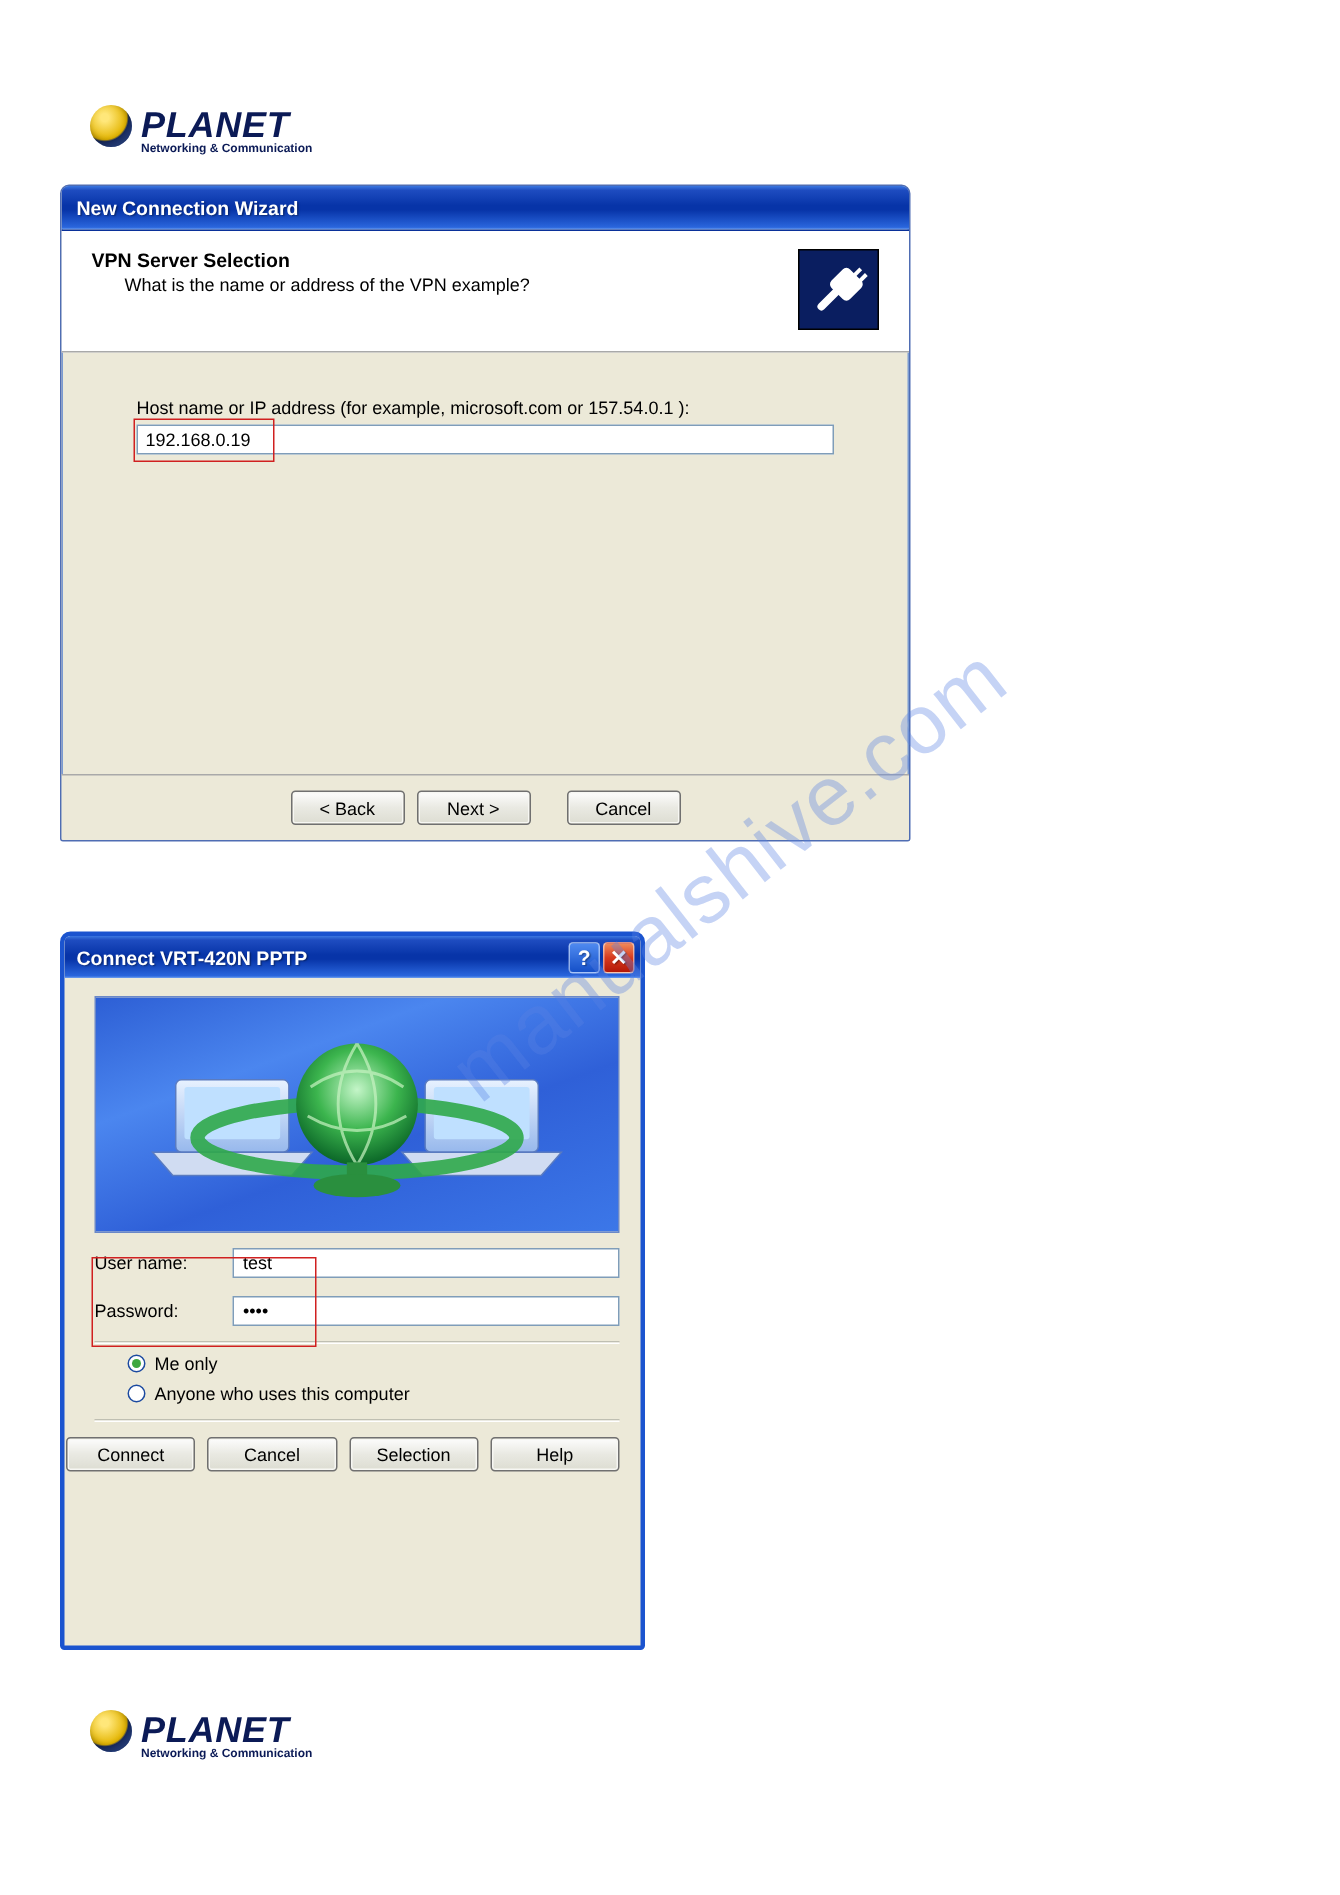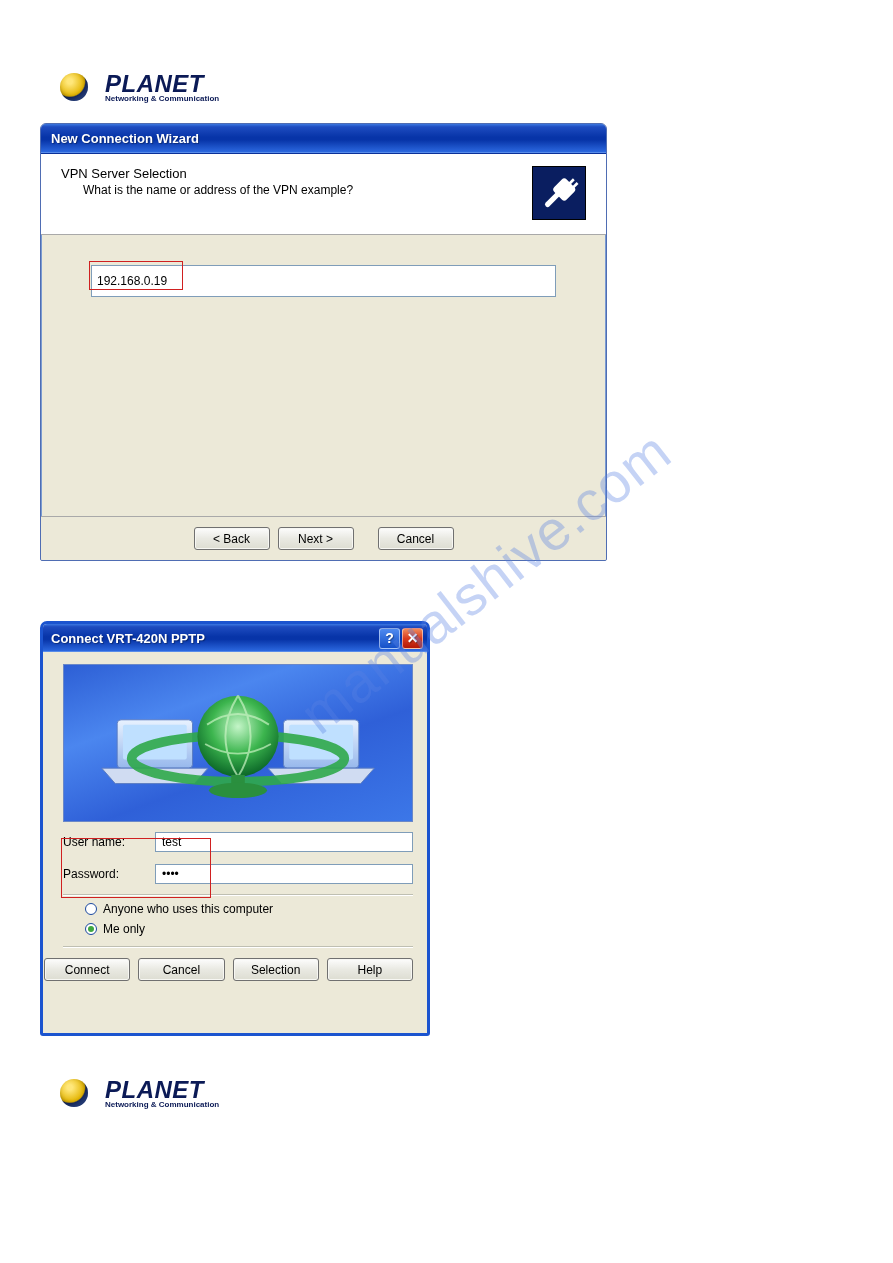--- a/index.html
+++ b/index.html
@@ -7,21 +7,21 @@
     background: #fff;
     font-family: "Tahoma", "Segoe UI", sans-serif;
     font-size: 12px;
     width: 893px;
     height: 1263px;
     position: relative;
   }
   .page { padding: 40px 40px 20px 40px; }
 
   
-  .logo { display: flex; align-items: center; gap: 17px; margin: 30px 0 20px 20px; }
+  .logo { display: flex; gap: 6px; margin: 30px 0 20px 20px; }
   .logo-globe {
     width: 28px; height: 28px; border-radius: 50%;
     background: radial-gradient(circle at 35% 30%, #ffe77a 10%, #e3b400 55%, #1a2f6b 60%, #3a60c0 75%, #0b1a44 100%);
     box-shadow: inset -2px -3px 4px rgba(0,0,0,.45);
   }
   .logo-text { font-family: Arial, sans-serif; }
   .logo-main { font-weight: 900; font-style: italic; font-size: 24px; color:#0b1a56; letter-spacing:.5px; }
   .logo-tag { font-size: 8px; font-weight: bold; color:#0b1a56; margin-top:-4px; }
 
   
@@ -45,33 +45,33 @@
     padding: 0 10px;
     border-bottom: 1px solid #093099;
     text-shadow: 1px 1px 1px rgba(0,0,0,.35);
   }
   .wizard-header {
     background: #fff;
     border-bottom: 1px solid #a9a9a9;
     padding: 12px 20px 14px 20px;
     display:flex; justify-content:space-between; align-items:flex-start;
   }
-  .wizard-title { font-weight: normal; font-size: 13px; color:#000; }
+  .wizard-title { font-weight: bold; font-size: 13px; color:#000; }
   .wizard-sub { font-size: 12px; color:#000; padding-left:22px; margin-top:2px;}
   .wizard-icon {
     width:54px; height:54px; background:#0a1e60;
     display:flex; align-items:center; justify-content:center;
     border:1px solid #000;
   }
   .wizard-icon svg { width:42px; height:42px; }
   .wizard-body { padding: 30px 50px 0 50px; color:#000; font-size:12px; }
   .wizard-instruct { margin-bottom:12px; line-height:1.35; }
   .wizard-label { margin-bottom:4px; }
   .wizard-input {
-    width: 100%; height:32px;
+    width: 100%; height:20px;
     border: 1px solid #7f9db9;
     background:#fff; font-size:12px;
     padding: 2px 5px;
     display:flex; align-items:center;
     position: relative;
   }
   .highlight-box { border:1.5px solid #d02020; position:absolute; pointer-events:none; }
   .wizard-buttons {
     position:absolute; bottom:0; left:0; right:0;
     height:44px; border-top:1px solid #a9a9a9;
@@ -83,21 +83,21 @@
     min-width:76px; height:23px;
     background: linear-gradient(to bottom,#fdfdfd,#e9e9e2 50%,#ddddd2);
     border:1px solid #707070; border-radius:3px;
     font-size:12px; color:#000;
     display:flex; align-items:center; justify-content:center;
     box-shadow: 0 0 0 1px #f7f7f3 inset;
   }
 
   
   .dialog {
-    width: 390px; height: 415px;
+    width: 390px; height: 479px;
     border: 3px solid #1b54cf;
     border-radius: 7px 7px 3px 3px;
     background:#ece9d8;
     position: relative;
     overflow:hidden;
   }
   .dlg-title {
     height: 28px;
     background: linear-gradient(to bottom,#3b77e0 0%,#1e4cc0 10%,#0734a8 45%,#0734a8 55%,#2a66dd 95%,#6fa0f0 100%);
     color:#fff; font-weight:bold; font-size:13px;
@@ -187,20 +187,21 @@
       <div class="wizard-icon">
         <svg viewBox="0 0 48 48">
           <path d="M11 37 L24 24" stroke="#fff" stroke-width="6" stroke-linecap="round"></path>
           <rect x="20" y="10" width="20" height="20" rx="4" transform="rotate(45 30 20)" fill="#fff"></rect>
           <rect x="28" y="4" width="3" height="10" fill="#fff" transform="rotate(45 30 20)"></rect>
           <rect x="34" y="4" width="3" height="10" fill="#fff" transform="rotate(45 30 20)"></rect>
         </svg>
       </div>
     </div>
     <div class="wizard-body">
+      <div class="wizard-label">Host name or IP address (for example, microsoft.com or 157.54.0.1 ):</div>
       <div style="position:relative;">
         <div class="wizard-input">
           <span>192.168.0.19</span>
         </div>
         <div class="highlight-box" style="left:-2px; top:-4px; width:94px; height:29px;"></div>
       </div>
     </div>
     <div class="wizard-buttons">
       <div class="btn">&lt; Back</div>
       <div class="btn">Next &gt;</div>
@@ -264,28 +265,28 @@
           <div class="form-label">Password:</div>
           <div class="text-input">
             <span>••••</span>
           </div>
         </div>
         <div class="highlight-box" style="left:-2px; top:6px; width:150px; height:60px;"></div>
       </div>
 
       <div class="save-divider"></div>
       <div class="radio-row">
-        <div class="radio"></div>
-        <span>Anyone who uses this computer</span>
-      </div>
-      <div class="radio-row">
         <div class="radio">
             <div class="dot"></div>
           </div>
         <span>Me only</span>
+      </div>
+      <div class="radio-row">
+        <div class="radio"></div>
+        <span>Anyone who uses this computer</span>
       </div>
 
       <div class="dlg-divider"></div>
     </div>
     <div class="dlg-buttons">
       <div class="btn">Connect</div>
       <div class="btn">Cancel</div>
       <div class="btn">Selection</div>
       <div class="btn">Help</div>
     </div>

